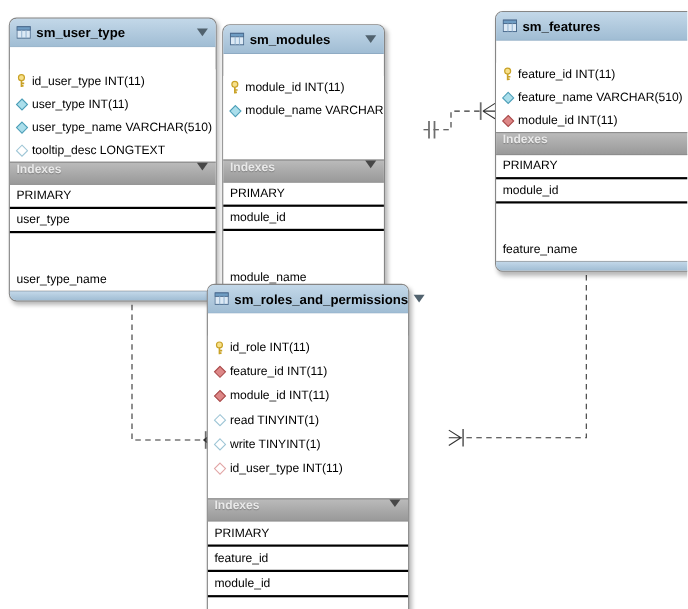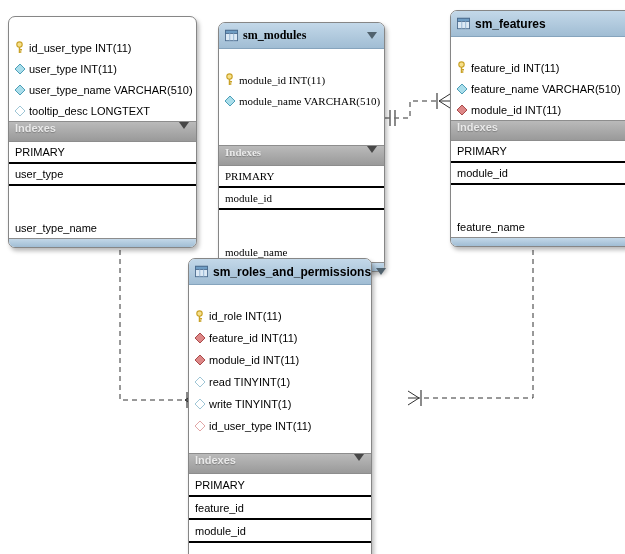--- a/index.html
+++ b/index.html
@@ -70,20 +70,32 @@
 
     <g>
       <path class="rel-dash" d="M385 118 H410 V101 H439" fill="none" stroke="#333333" stroke-width="1" stroke-dasharray="5,4"></path>
       <path class="rel-mark" d="M390 110 V126 M395 110 V126" stroke="#6e6e6e" stroke-width="1.6"></path>
       <path class="rel-mark" d="M437 93 V109" stroke="#6e6e6e" stroke-width="1.6"></path>
       <path class="rel-foot" d="M439 101 L450 94 M439 101 L450 101 M439 101 L450 108" stroke="#333333" stroke-width="1"></path>
     </g>
   </svg>
 
   <div class="db-table" id="table-sm_user_type" style="left:8px;top:16px;width:189px;">
+    <div class="t-header">
+      <span class="cicon">
+          <svg width="15" height="13" viewBox="0 0 15 13">
+            <rect x="0.5" y="0.5" width="14" height="12" fill="#dce9f5" stroke="#49698c"></rect>
+            <rect x="0.5" y="0.5" width="14" height="3.6" fill="#6f9dc4" stroke="#49698c"></rect>
+            <line x1="5.5" y1="4" x2="5.5" y2="12.5" stroke="#8fb0cf"></line>
+            <line x1="10" y1="4" x2="10" y2="12.5" stroke="#8fb0cf"></line>
+          </svg>
+        </span>
+      <span class="t-title">sm_user_type</span>
+      <span class="caret"></span>
+    </div>
     <div class="t-cols" style="height:84px;">
         <div class="col-row">
           <span class="cicon">
             <svg width="13" height="13" viewBox="0 0 13 13">
               <circle cx="6.5" cy="3.6" r="2.7" fill="#f7e08a" stroke="#c9a227" stroke-width="1.1"></circle>
               <path d="M6.5 6 V12 M6.5 8.8 H9 M6.5 11 H8.4" stroke="#c9a227" stroke-width="1.5" fill="none"></path>
             </svg>
           </span>
           <span class="clabel">id_user_type INT(11)</span>
         </div>
@@ -117,21 +129,21 @@
       <span class="caret gray"></span>
     </div>
     <div class="t-idx">
         <div class="idx-row">PRIMARY</div>
         <div class="idx-row">user_type</div>
         <div class="idx-row">user_type_name</div>
       </div>
     <div class="t-footer"></div>
   </div>
 
-  <div class="db-table" id="table-sm_modules" style="left:218px;top:22px;width:167px;font-family:Liberation Serif, serif;">
+  <div class="db-table" id="table-sm_modules" style="left:202px;top:22px;width:148px;">
     <div class="t-header">
       <span class="cicon">
           <svg width="15" height="13" viewBox="0 0 15 13">
             <rect x="0.5" y="0.5" width="14" height="12" fill="#dce9f5" stroke="#49698c"></rect>
             <rect x="0.5" y="0.5" width="14" height="3.6" fill="#6f9dc4" stroke="#49698c"></rect>
             <line x1="5.5" y1="4" x2="5.5" y2="12.5" stroke="#8fb0cf"></line>
             <line x1="10" y1="4" x2="10" y2="12.5" stroke="#8fb0cf"></line>
           </svg>
         </span>
       <span class="t-title">sm_modules</span>

